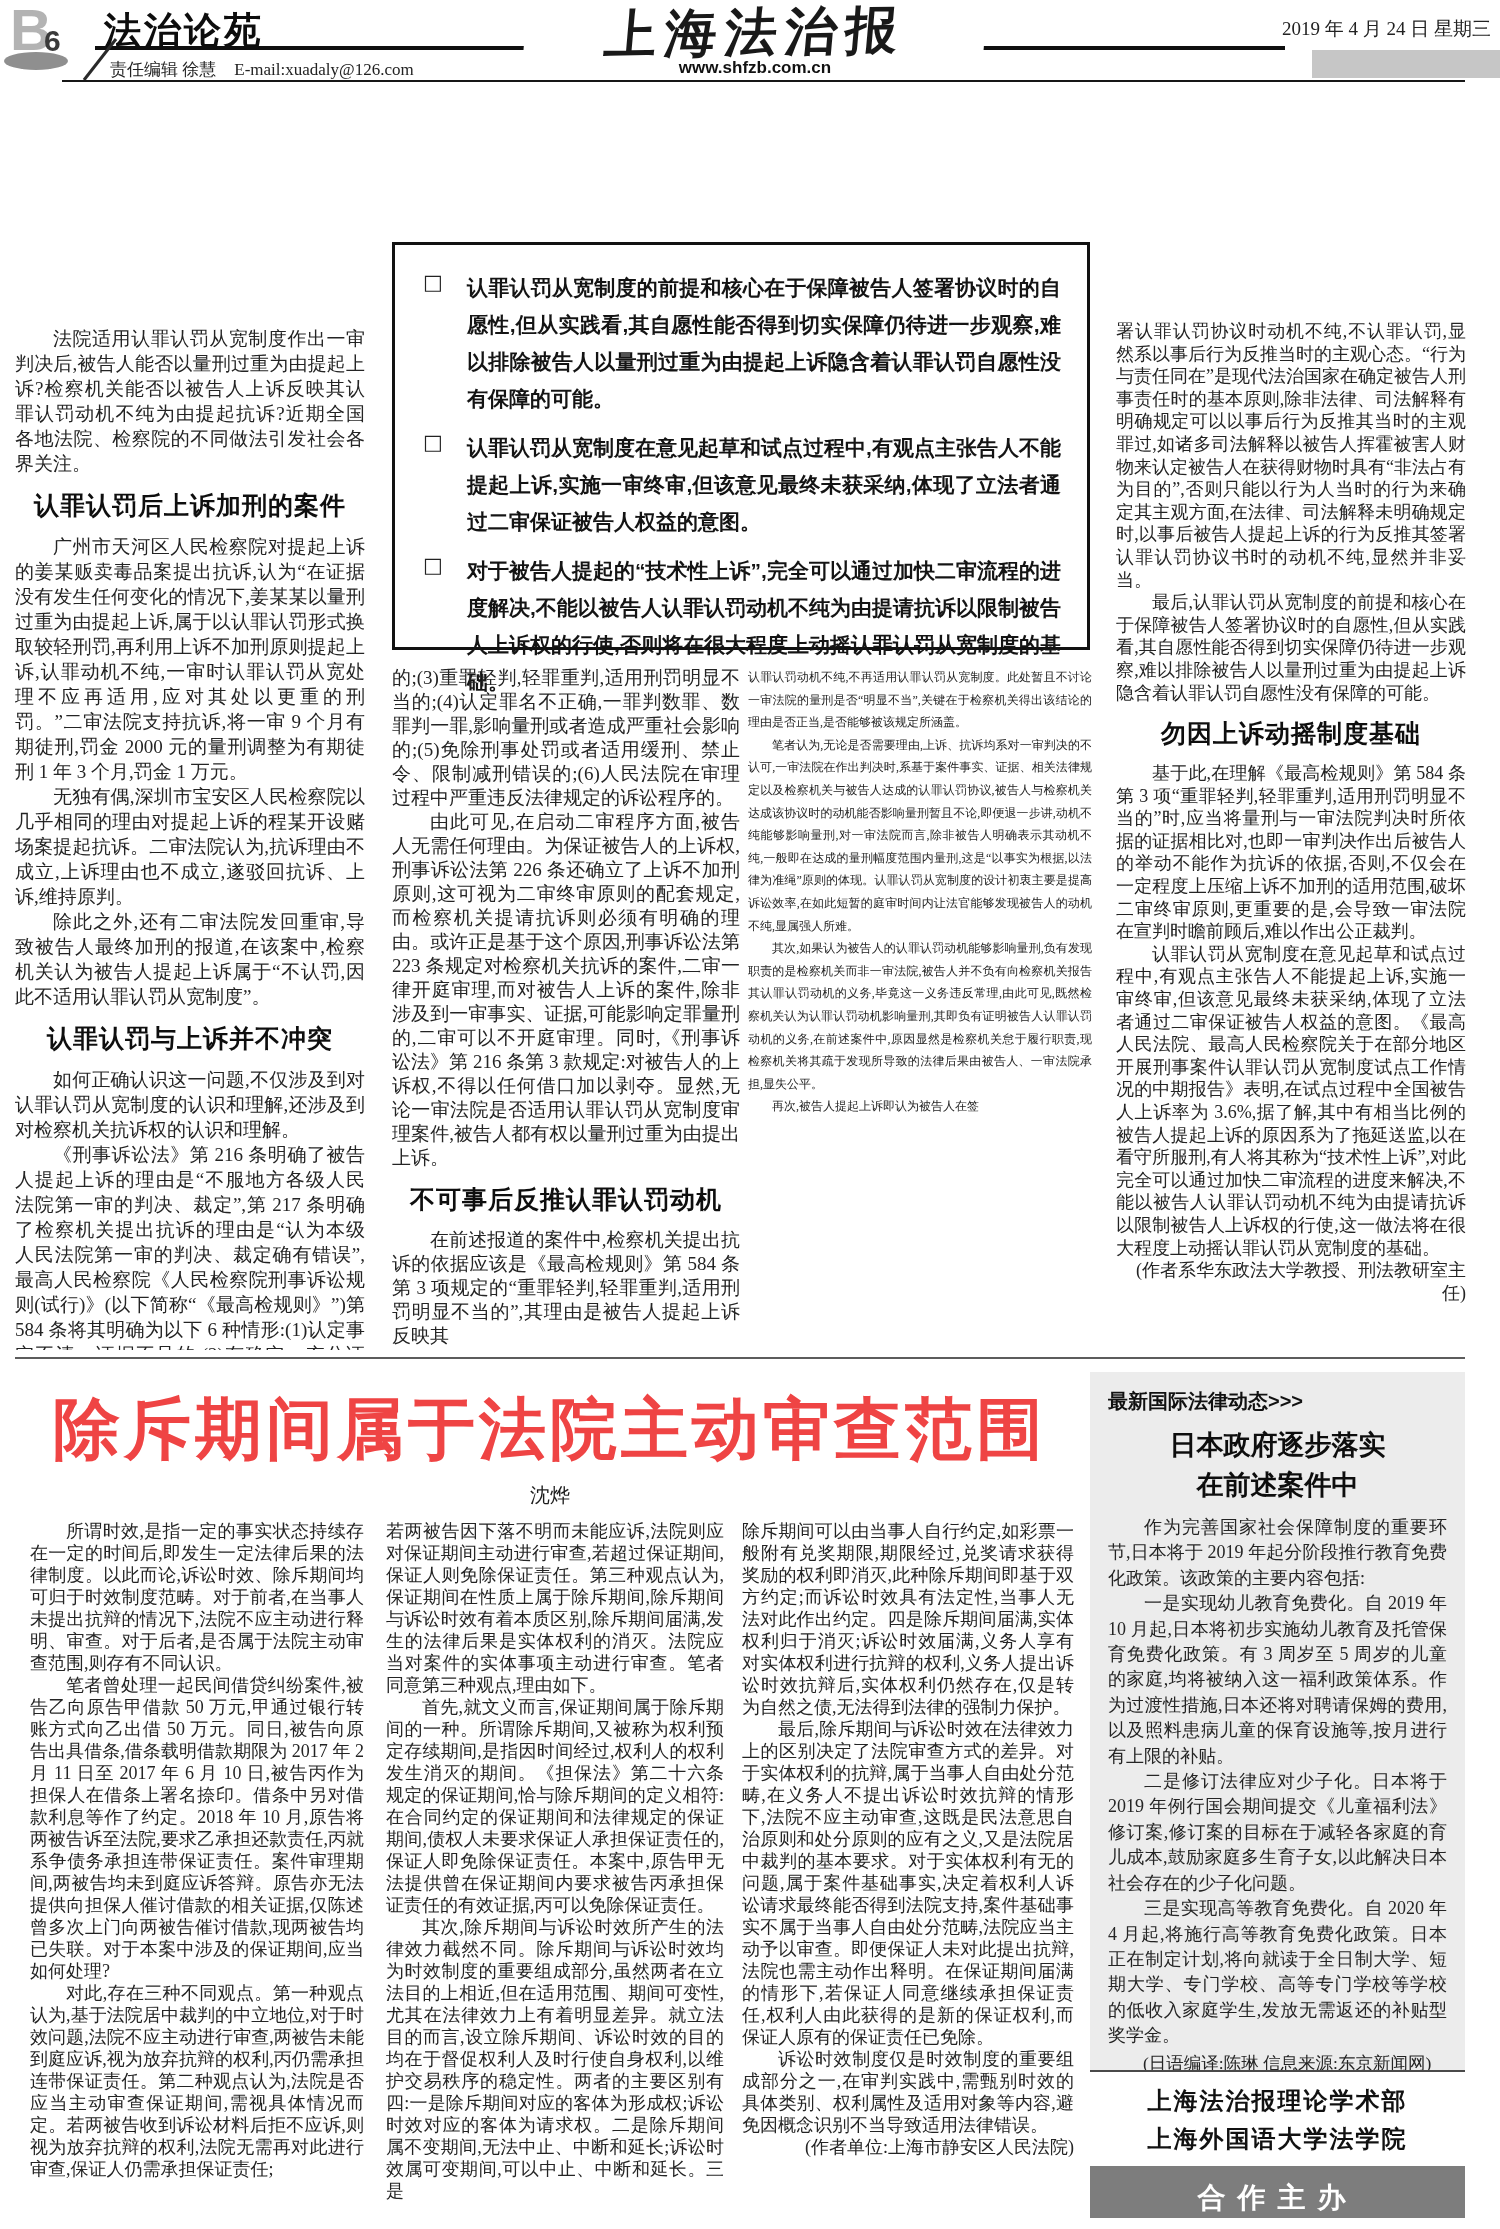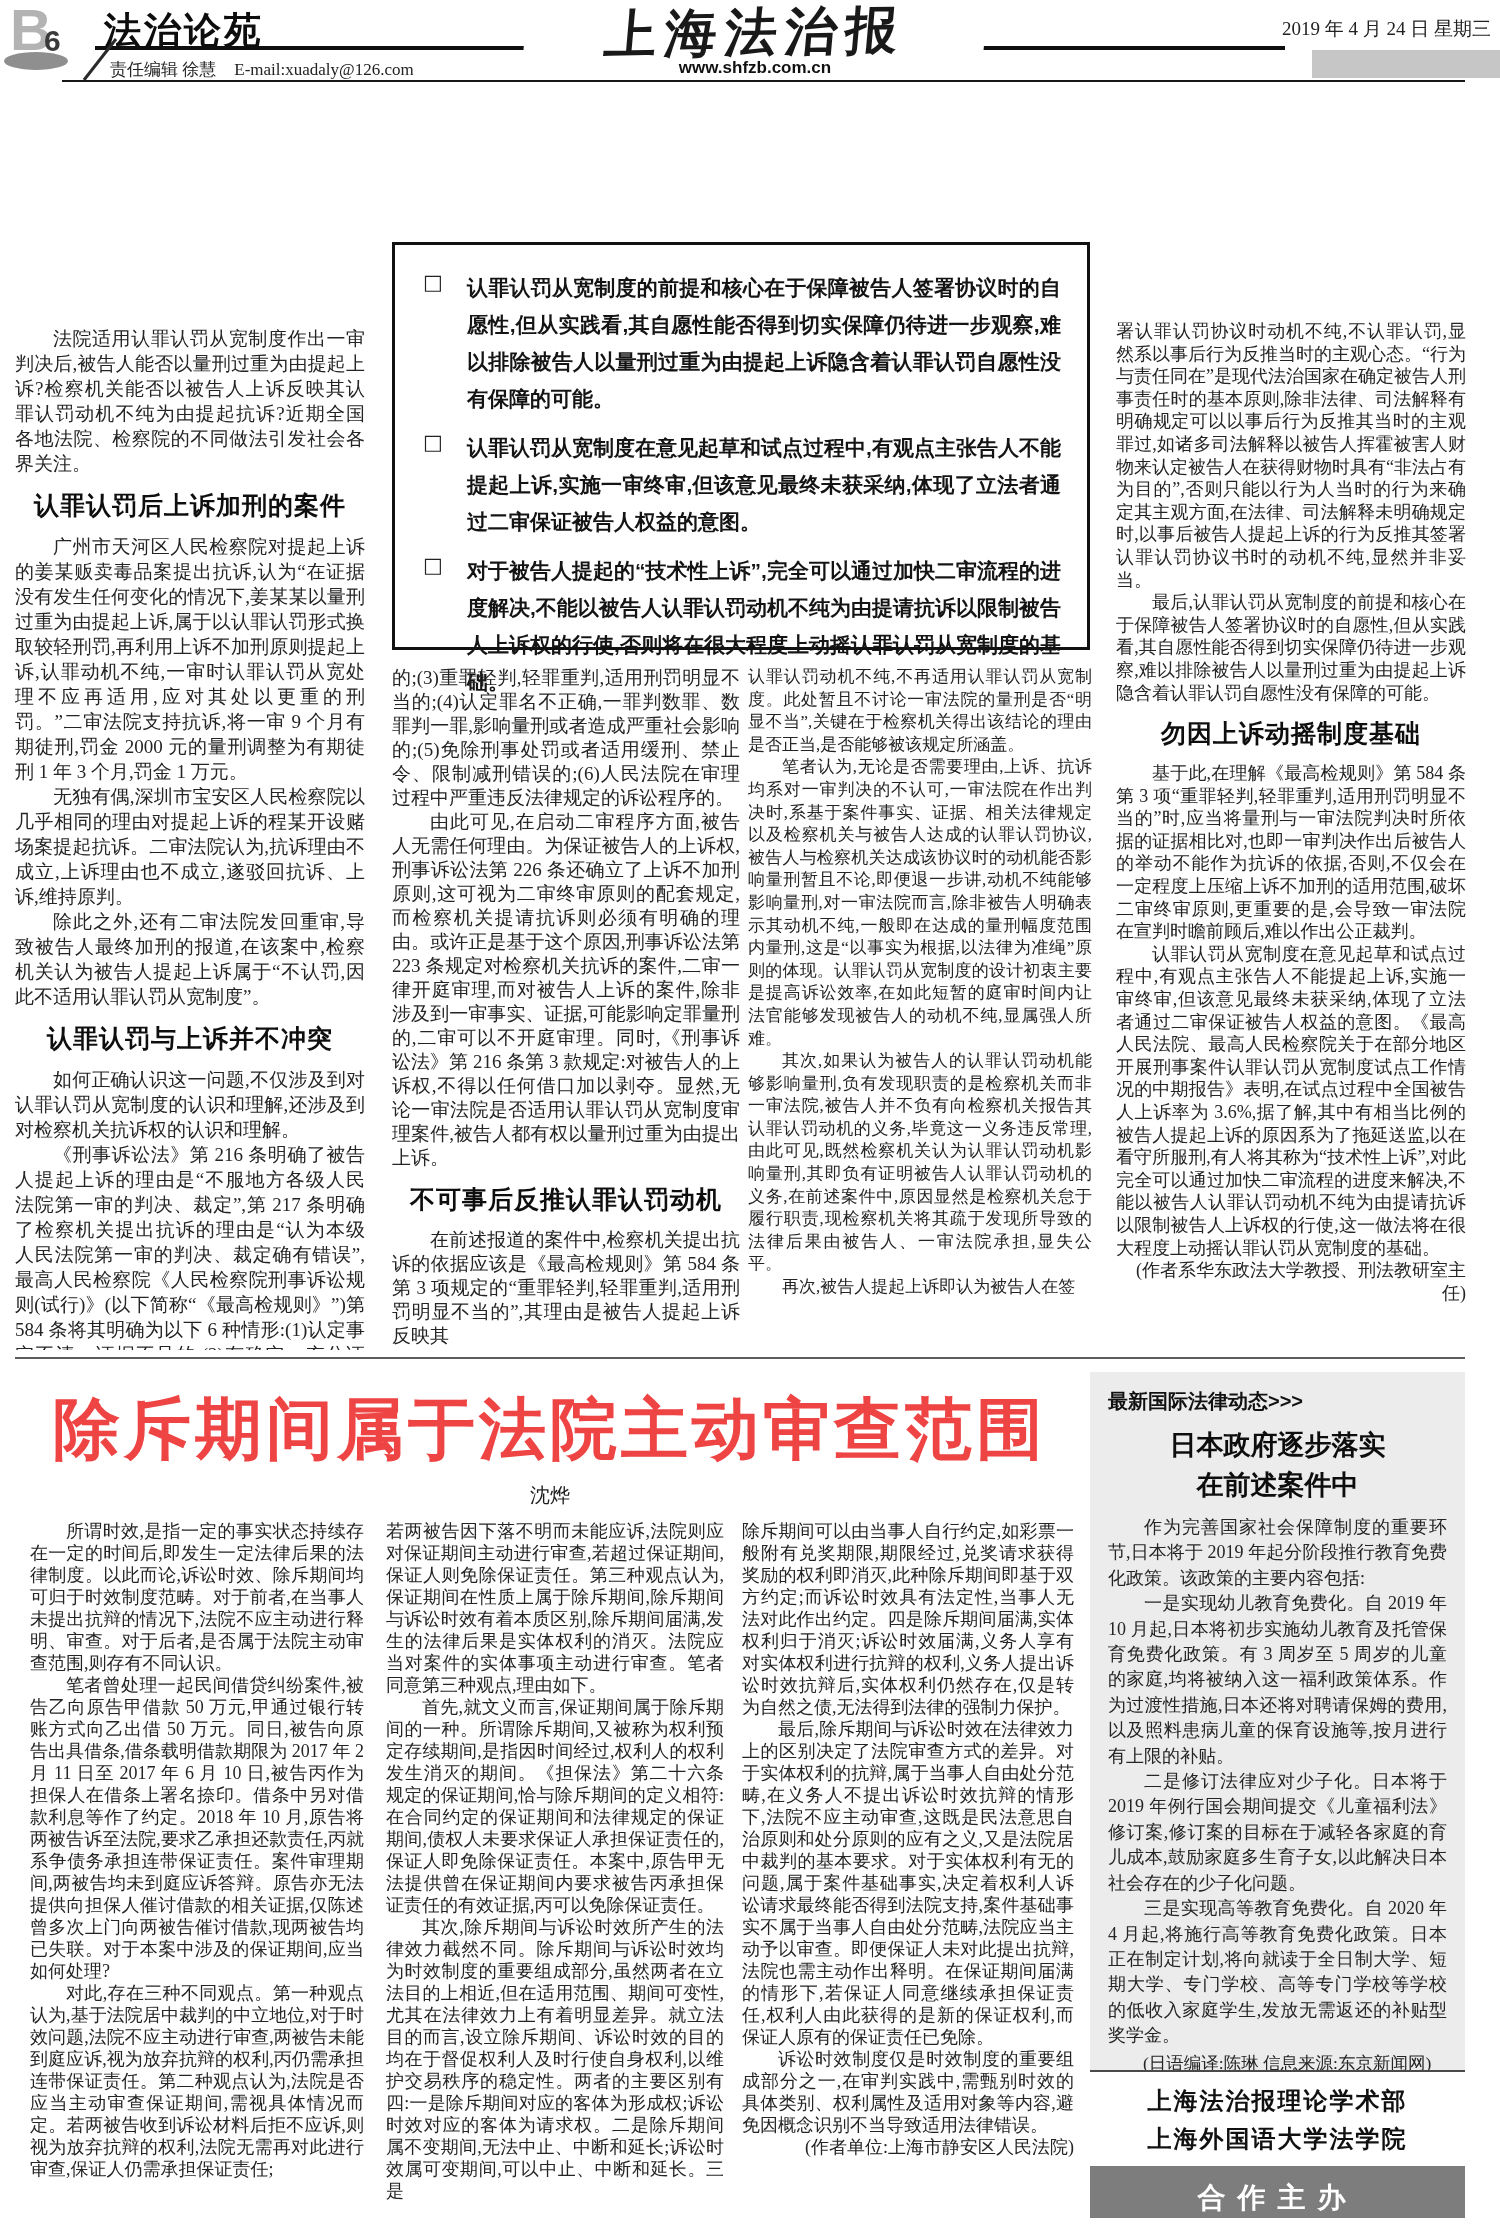--- a/index.html
+++ b/index.html
@@ -31,21 +31,21 @@
   .lede-item{position:relative;padding-left:46px;margin-bottom:12px;text-align:justify;
       font:600 21px "Liberation Sans","DejaVu Sans",sans-serif;color:#141414;line-height:37px;}
   .lede-marker{position:absolute;left:2px;top:1px;font:400 21px "DejaVu Sans",sans-serif;color:#222;}
   .col{position:absolute;text-align:justify;overflow:hidden;color:#242424;}
   .col p{margin:0;text-indent:2em;}
   .col p.noind{text-indent:0;}
   .colhead{font:700 25px "Liberation Sans","DejaVu Sans",sans-serif;text-align:center;text-indent:0 !important;
       margin:13px 0 12px 0 !important;letter-spacing:1px;color:#0e0e0e;}
   .a1c1{left:15px;top:326px;width:350px;height:1024px;font-size:19px;line-height:25px;}
   .a1c2{left:392px;top:666px;width:348px;height:692px;font-size:19px;line-height:24px;}
-  .a1c3{left:748px;top:666px;width:344px;height:692px;font-size:17px;line-height:22.6px;}
+  .a1c3{left:748px;top:666px;width:344px;height:692px;font-size:12px;line-height:22.6px;}
   .a1c4{left:1116px;top:320px;width:350px;height:1034px;font-size:18px;line-height:22.6px;}
   .attr{text-align:right;text-indent:0 !important;font-family:"Liberation Serif","DejaVu Serif",serif;}
   .mid-rule{left:15px;top:1357px;width:1450px;height:2px;background:#5c5c5c;}
   
   .a2-headline{left:30px;top:1384px;width:1040px;text-align:center;white-space:nowrap;
       font:900 67px "Liberation Sans","DejaVu Sans",sans-serif;color:#ef4444;letter-spacing:4px;}
   .a2-author{left:30px;top:1482px;width:1040px;text-align:center;font:400 20px "Liberation Serif","DejaVu Serif",serif;}
   .a2col{top:1520px;height:709px;font-size:18px;line-height:22px;}
   .a2c1{left:30px;width:334px;}
   .a2c2{left:386px;width:338px;}

